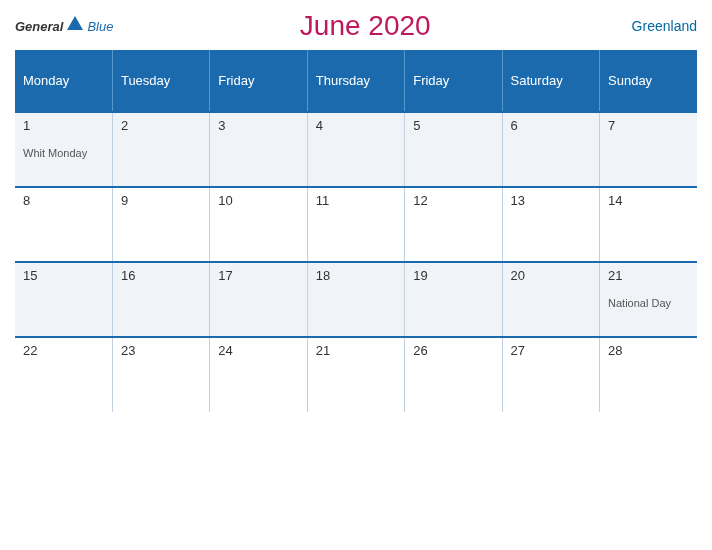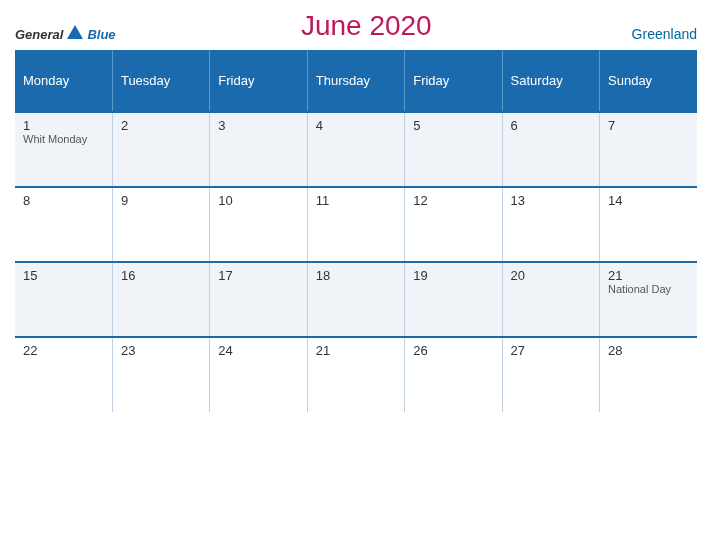--- a/index.html
+++ b/index.html
@@ -12,38 +12,38 @@
     }
     .calendar-container {
       width: 712px;
       height: 550px;
       background: #fff;
       padding: 10px 15px;
     }
     
     .header {
       display: flex;
-      align-items: flex-end;
+      align-items: center;
       justify-content: space-between;
       margin-bottom: 8px;
     }
     .logo {
       display: flex;
       align-items: center;
       gap: 2px;
     }
     .logo-text-general {
       font-size: 13px;
       font-weight: bold;
       color: #333;
       font-style: italic;
     }
     .logo-text-blue {
       font-size: 13px;
-      font-weight: bold;
+      font-weight: normal;
       color: #1a6aad;
       font-style: italic;
     }
     .logo-triangle {
       width: 0;
       height: 0;
       border-left: 8px solid transparent;
       border-right: 8px solid transparent;
       border-bottom: 14px solid #1a6aad;
       margin: 0 2px;
@@ -110,21 +110,21 @@
     }
     .day-number {
       font-size: 13px;
       color: #333;
       display: block;
     }
     .holiday {
       font-size: 11px;
       color: #555;
       display: block;
-      margin-top: 0;
+      margin-top: 14px;
     }
   </style>
 </head>
 <body>
 
 <div class="calendar-container">
 
   <div class="header">
     <div class="logo">
       <span class="logo-text-general">General</span>

